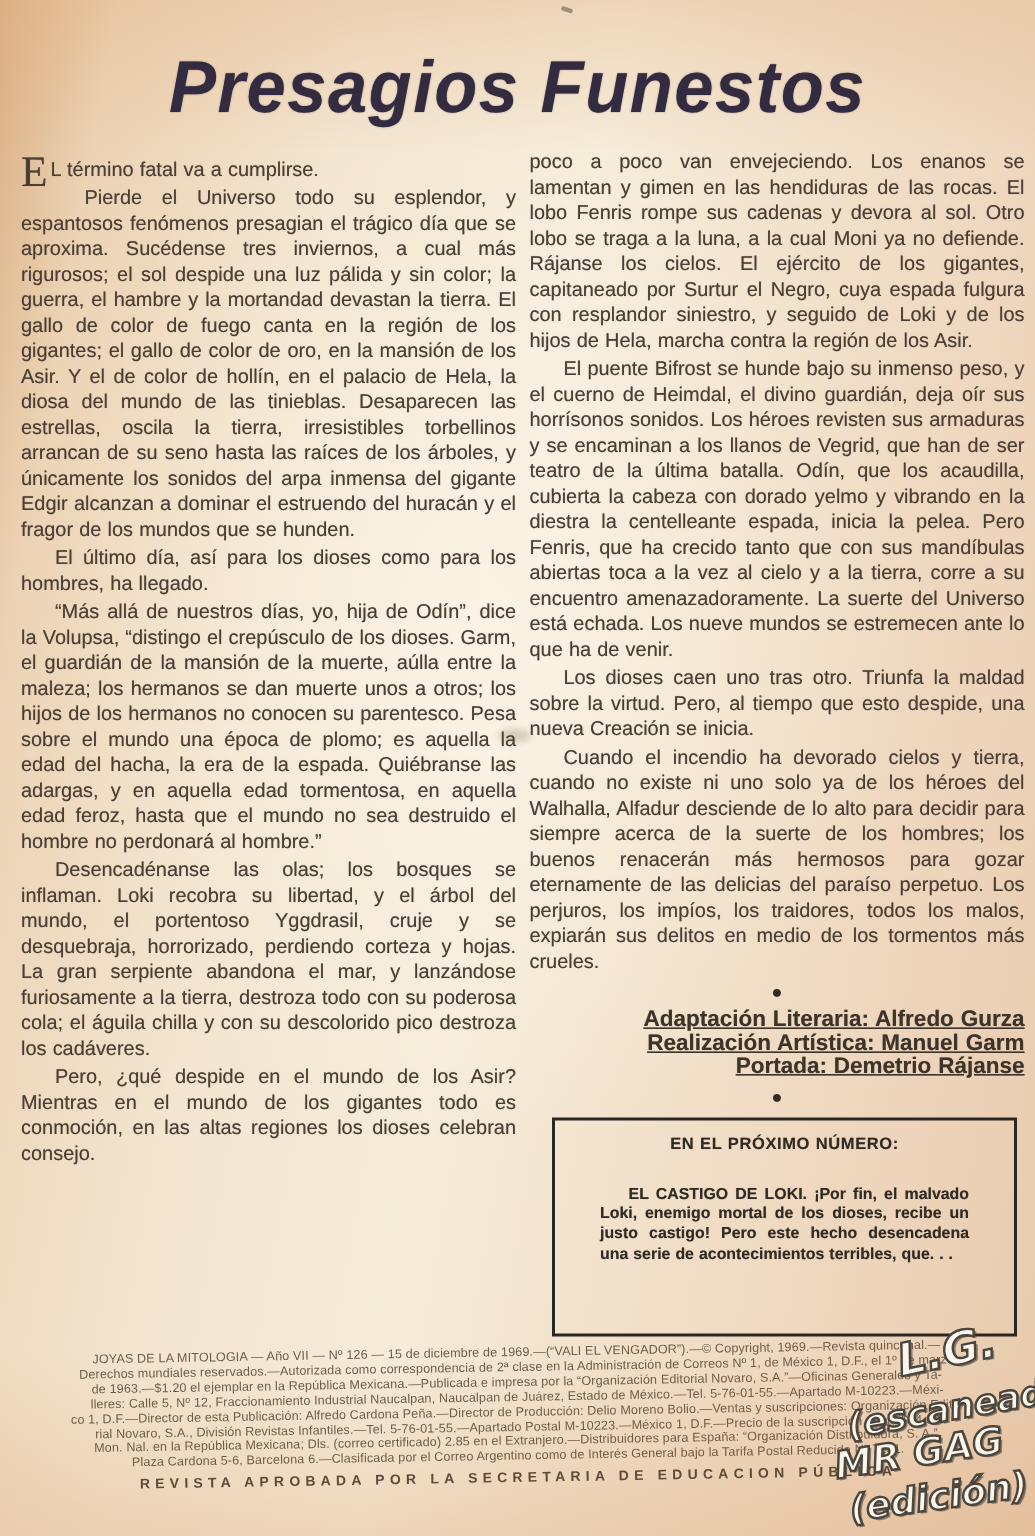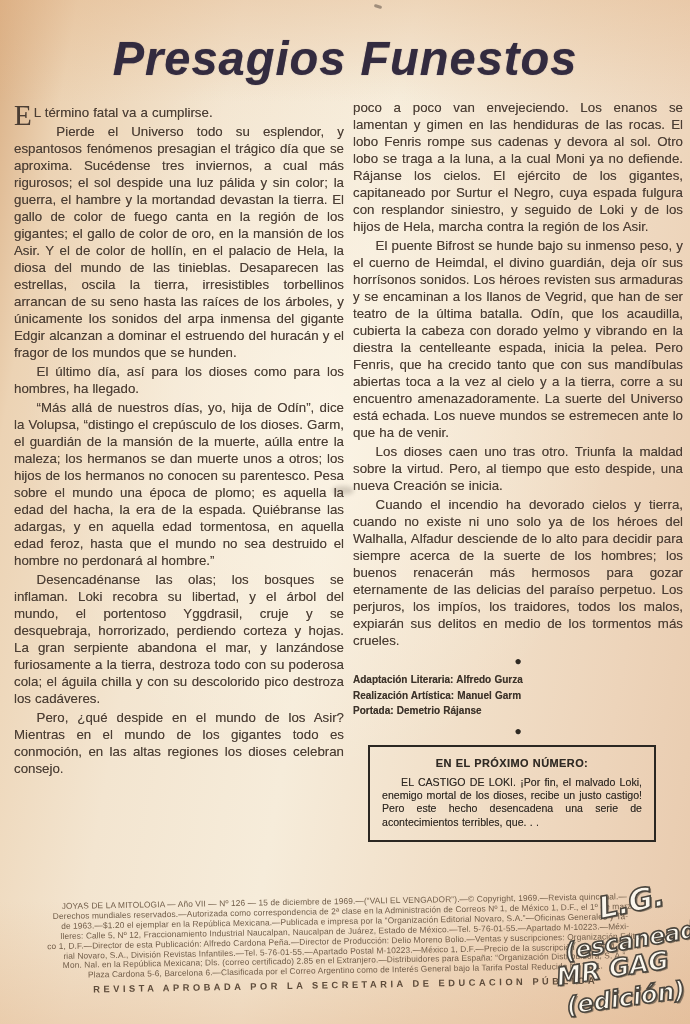--- a/index.html
+++ b/index.html
@@ -35,34 +35,34 @@
     float:left;font-family:"Liberation Serif",serif;font-size:29px;line-height:23px;
     padding-right:2px;font-weight:normal;
   }
 
   .bullet{
     text-align:center;font-size:12px;line-height:12px;color:#2f2a24;
     margin:6px 0 5px;text-indent:0;
   }
   .credits{margin-top:2px;}
   .credit-line{
-    margin:0;text-align:left;font-weight:bold;font-size:10px;line-height:15.5px;
-    color:#3c332a;text-indent:0;
+    margin:0;text-align:right;font-weight:bold;font-size:15px;line-height:15.5px;
+    color:#3c332a;text-indent:0;text-decoration:underline;
   }
 
   .next-box{
-    box-sizing:border-box;margin:8px 0 0 15px;width:288px;
-    border:2px solid #2b2722;padding:8px 12px 11px;
+    box-sizing:border-box;margin:8px 0 0 15px;width:310px;
+    border:2px solid #2b2722;padding:8px 12px 28px;
   }
   .box-heading{
     text-align:center;font-weight:bold;font-size:11px;letter-spacing:0.4px;
     color:#2f2a24;margin:0 0 4px;
   }
   .box-body{
-    margin:0;font-weight:normal;font-size:10.6px;line-height:13.4px;
+    margin:18px;font-weight:bold;font-size:10.6px;line-height:13.4px;
     text-align:justify;text-indent:1.8em;color:#2f2a24;
   }
 
   .footer{
     position:absolute;left:6px;top:897px;width:678px;
     transform:rotate(-1deg);color:#705c48;
   }
   .fine-line{
     margin:0;font-size:8.4px;line-height:9.9px;white-space:nowrap;
     text-align:center;text-indent:0;letter-spacing:0.1px;

